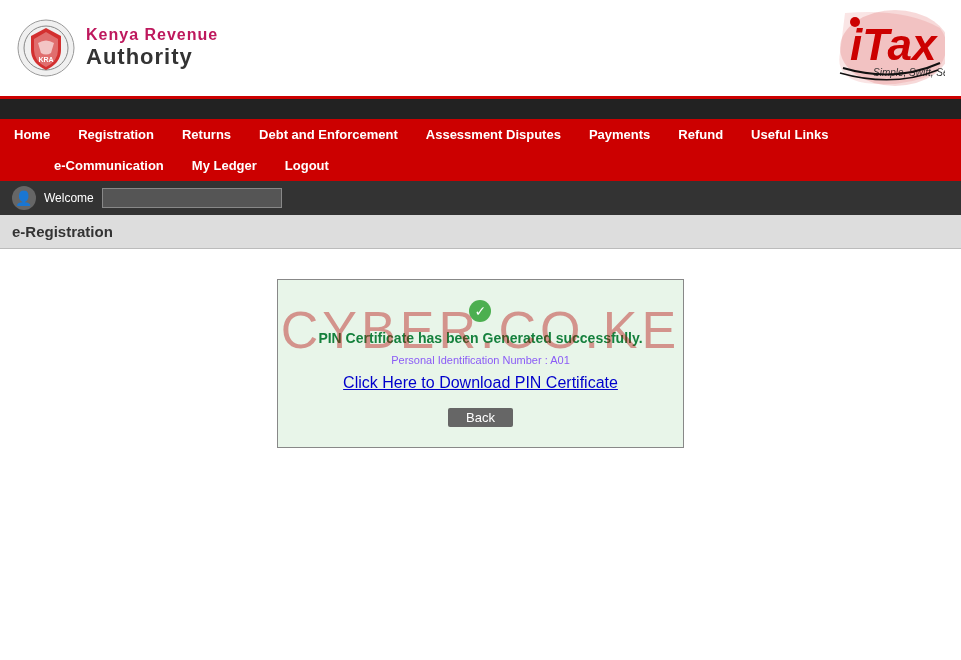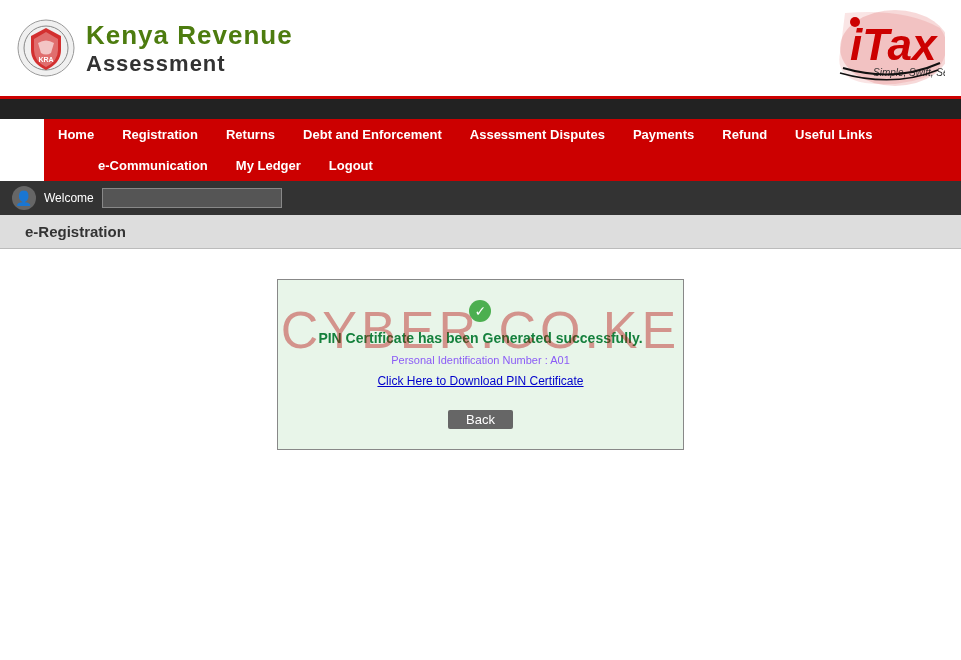--- a/index.html
+++ b/index.html
@@ -21,23 +21,23 @@
     }
     .kra-emblem {
       width: 60px;
       height: 60px;
     }
     .kra-text {
       display: flex;
       flex-direction: column;
     }
     .kra-text span:first-child {
-      font-size: 26px;
-      font-weight: bold;
-      color: #4d7c0f;
+      font-size: 16px;
+      font-weight: bold;
+      color: #be185d;
       letter-spacing: 1px;
     }
     .kra-text span:last-child {
       font-size: 22px;
       font-weight: bold;
       color: #333;
       letter-spacing: 1px;
     }
     .itax-logo-wrap {
       position: relative;
@@ -51,21 +51,20 @@
       height: 20px;
       width: 100%;
     }
 
     
     .navbar {
       background: #cc0000;
       display: flex;
       flex-wrap: wrap;
       align-items: flex-end;
-      margin-left: 44px;
     }
     .navbar a {
       color: #fff;
       text-decoration: none;
       padding: 8px 14px;
       font-size: 13px;
       font-weight: bold;
       display: inline-block;
       cursor: pointer;
       white-space: nowrap;
@@ -97,21 +96,21 @@
       border: 1px solid #888;
       color: #fff;
       padding: 2px 6px;
       font-size: 12px;
       width: 180px;
     }
 
     
     .page-heading {
       background: #ddd;
-      padding: 8px 25px;
+      padding: 8px 12px;
       font-size: 15px;
       font-weight: bold;
       color: #333;
       border-bottom: 1px solid #bbb;
     }
 
     
     .content-area {
       background: #fff;
       min-height: 350px;
@@ -148,25 +147,25 @@
       font-weight: bold;
       color: #15803d;
       margin-bottom: 8px;
     }
     .pin-number {
       font-size: 11px;
       color: #8b5cf6;
       margin-bottom: 8px;
     }
     .download-link {
-      font-size: 12px;
+      font-size: 16px;
       color: #0000cc;
       text-decoration: underline;
       cursor: pointer;
-      margin-bottom: 22px;
+      margin-bottom: 16px;
       display: block;
     }
     .back-btn {
       background: #666;
       color: #fff;
       border: none;
       padding: 2px 18px;
       font-size: 13px;
       cursor: pointer;
       border-radius: 2px;
@@ -198,21 +197,21 @@
       <circle cx="30" cy="30" r="22" fill="none" stroke="#888" stroke-width="1"></circle>
 
       <path d="M30 10 L45 18 L45 32 Q45 45 30 52 Q15 45 15 32 L15 18 Z" fill="#cc0000" opacity="0.8"></path>
       <path d="M30 14 L42 21 L42 32 Q42 43 30 49 Q18 43 18 32 L18 21 Z" fill="#fff" opacity="0.3"></path>
 
       <path d="M22 25 Q30 20 38 25 L35 35 Q30 38 25 35 Z" fill="#fff" opacity="0.6"></path>
       <text x="30" y="44" text-anchor="middle" font-size="7" font-weight="bold" fill="#fff">KRA</text>
     </svg>
     <div class="kra-text">
       <span>Kenya Revenue</span>
-      <span>Assessment</span>
+      <span>Authority</span>
     </div>
   </div>
 
   <div class="itax-logo-wrap">
     <svg viewBox="0 0 220 80" xmlns="http://www.w3.org/2000/svg" width="220" height="80">
 
       <ellipse cx="170" cy="40" rx="55" ry="38" fill="#cc0000" opacity="0.15"></ellipse>
       <path d="M120 5 Q180 0 215 20 Q230 40 210 65 Q180 80 140 75 Q110 70 115 45 Z" fill="#cc0000" opacity="0.1"></path>
 
       <circle cx="130" cy="14" r="5" fill="#cc0000"></circle>

